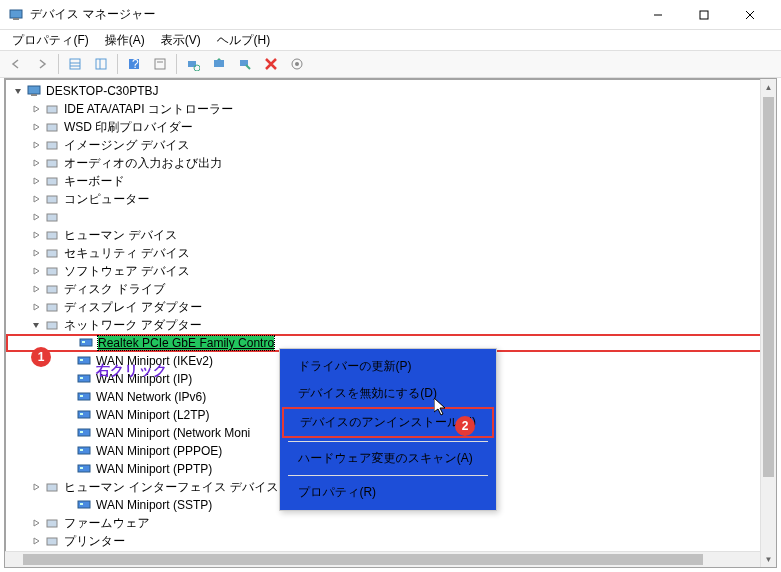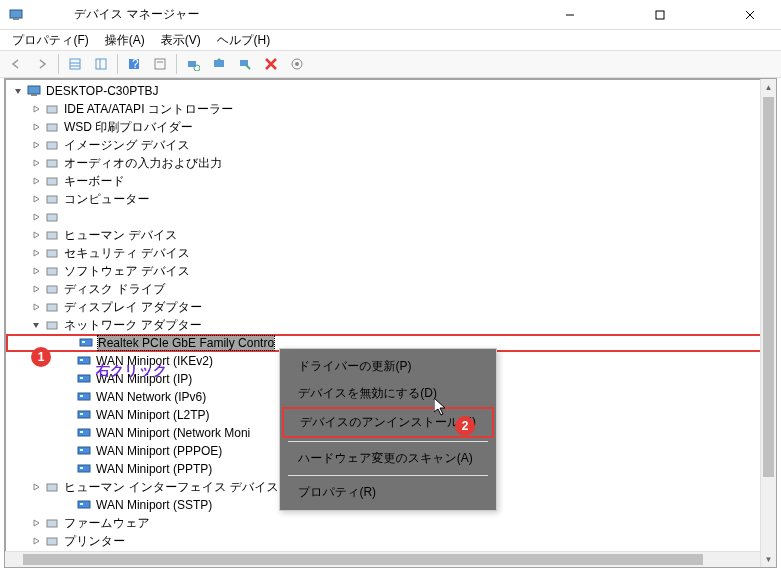--- a/index.html
+++ b/index.html
@@ -1,42 +1,42 @@
 <!DOCTYPE html>
 <html><head>
 <meta charset="utf-8">
 <style>
 * { margin: 0; padding: 0; box-sizing: border-box; font-family: "Segoe UI", "Meiryo UI", sans-serif; font-size: 12px; }
 body { background: #fff; width: 781px; height: 572px; overflow: hidden; position: relative; }
 
-.title-bar { height: 30px; display: flex; align-items: center; padding: 0 8px; border-bottom: 1px solid #e0e0e0; gap: 44px; }
+.title-bar { height: 30px; display: flex; align-items: center; padding: 0 8px; border-bottom: 1px solid #e0e0e0; }
 .title-bar .icon { width: 16px; height: 16px; margin-right: 6px; }
 .title-bar .title { flex: 1; font-size: 12px; }
 .title-bar .win-btn { width: 46px; height: 30px; display: flex; align-items: center; justify-content: center; cursor: default; }
 
 .menu-bar { height: 20px; display: flex; align-items: center; padding: 0 4px; }
 .menu-bar .menu-item { padding: 2px 8px; cursor: default; }
 
 .toolbar { height: 28px; display: flex; align-items: center; padding: 0 4px; border-top: 1px solid #e0e0e0; border-bottom: 1px solid #e0e0e0; background: #f8f8f8; gap: 2px; }
 .toolbar .tbtn { width: 24px; height: 24px; display: flex; align-items: center; justify-content: center; cursor: default; }
 .toolbar .tbtn.disabled { opacity: 0.4; }
 .toolbar .sep { width: 1px; height: 20px; background: #ccc; margin: 0 2px; }
 
 .tree-area { position: absolute; top: 78px; left: 4px; right: 4px; bottom: 4px; border: 2px solid #a3a3a3; overflow: auto; background: #fff; }
 .tree { padding: 2px 0; }
 .tree-row { display: flex; align-items: center; height: 18px; white-space: nowrap; cursor: default; }
 .tree-row .expander { width: 16px; display: flex; justify-content: center; align-items: center; color: #666; font-size: 10px; }
 .tree-row .icon { width: 16px; height: 16px; margin-right: 4px; display: flex; align-items: center; justify-content: center; }
-.tree-row.selected .label { background: #a3a3a3; outline: 1px dotted #000; }
+.tree-row.selected .label { background: #22c55e; outline: 1px dotted #000; text-decoration: underline; }
 .tree-row.highlight-box { border: 2px solid #e53935; }
 .indent0 { padding-left: 4px; }
 .indent1 { padding-left: 22px; }
 .indent2 { padding-left: 54px; }
 
-.context-menu { position: absolute; background: #737373; border: 1px solid #ccc; box-shadow: 2px 2px 6px rgba(0,0,0,0.2); padding: 4px 2px; min-width: 190px; }
+.context-menu { position: absolute; background: #1d4ed8; border: 1px solid #ccc; box-shadow: 2px 2px 6px rgba(0,0,0,0.2); padding: 4px 2px; min-width: 190px; }
 .context-menu .cm-item { padding: 5px 16px; cursor: default; }
 .context-menu .cm-sep { height: 1px; background: #ddd; margin: 3px 6px; }
 .context-menu .cm-item.framed { border: 2px solid #e53935; }
 
 .badge { position: absolute; width: 20px; height: 20px; background: #e53935; color: #fff; border-radius: 50%; display: flex; align-items: center; justify-content: center; font-weight: bold; font-size: 12px; }
 .annotation-text { position: absolute; color: #6d28d9; font-weight: bold; font-size: 14px; }
 
 .cursor-arrow { position: absolute; width: 16px; height: 20px; pointer-events: none; }
 
 .scroll-v { position: absolute; right: 5px; top: 79px; bottom: 5px; width: 16px; background: #f0f0f0; border-left: 1px solid #e0e0e0; }

